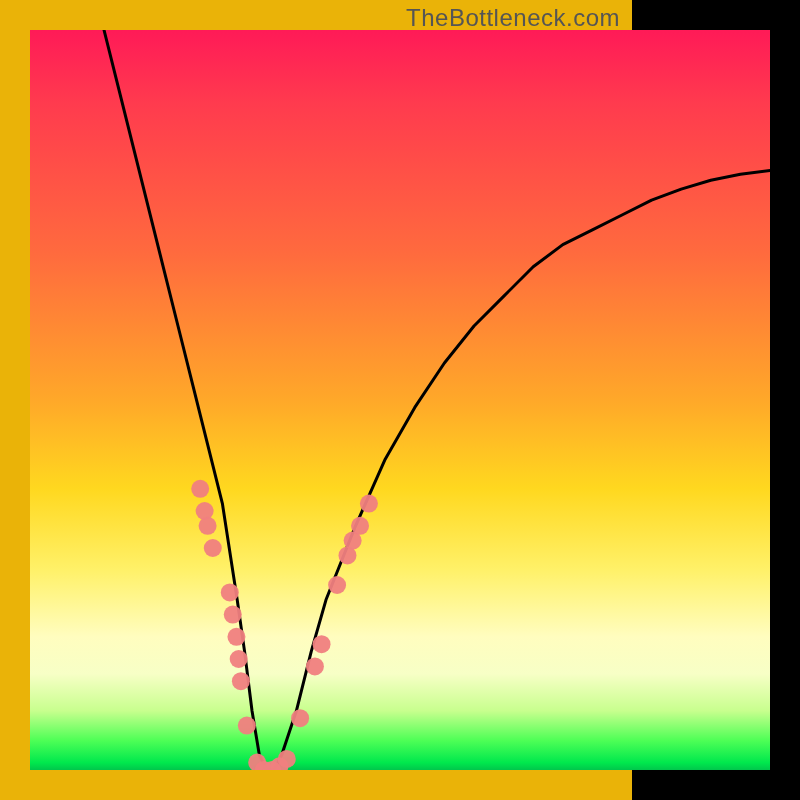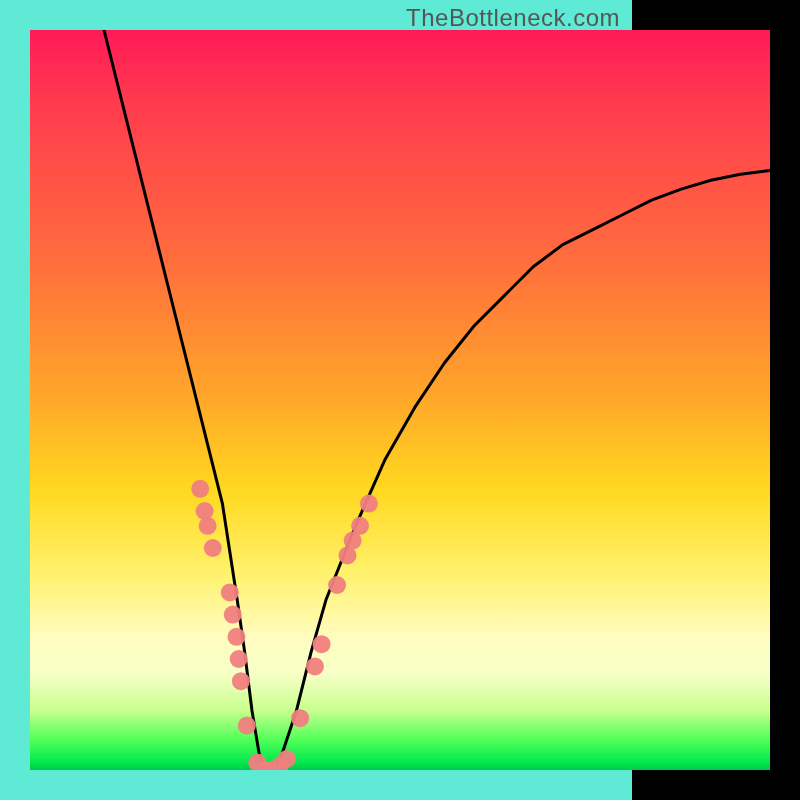--- a/index.html
+++ b/index.html
@@ -9,21 +9,21 @@
     height: 800px;
     overflow: hidden;
     background: #000;
     font-family: Arial, Helvetica, sans-serif;
   }
   .frame {
     position: absolute;
     top: 0; left: 0;
     width: 632px;
     height: 800px;
-    background: #5eead4;
+    background: #eab308;
   }
   .plot-area {
     position: absolute;
     top: 30px;
     left: 30px;
     width: 740px;
     height: 740px;
     
     background: linear-gradient(
       to bottom,

